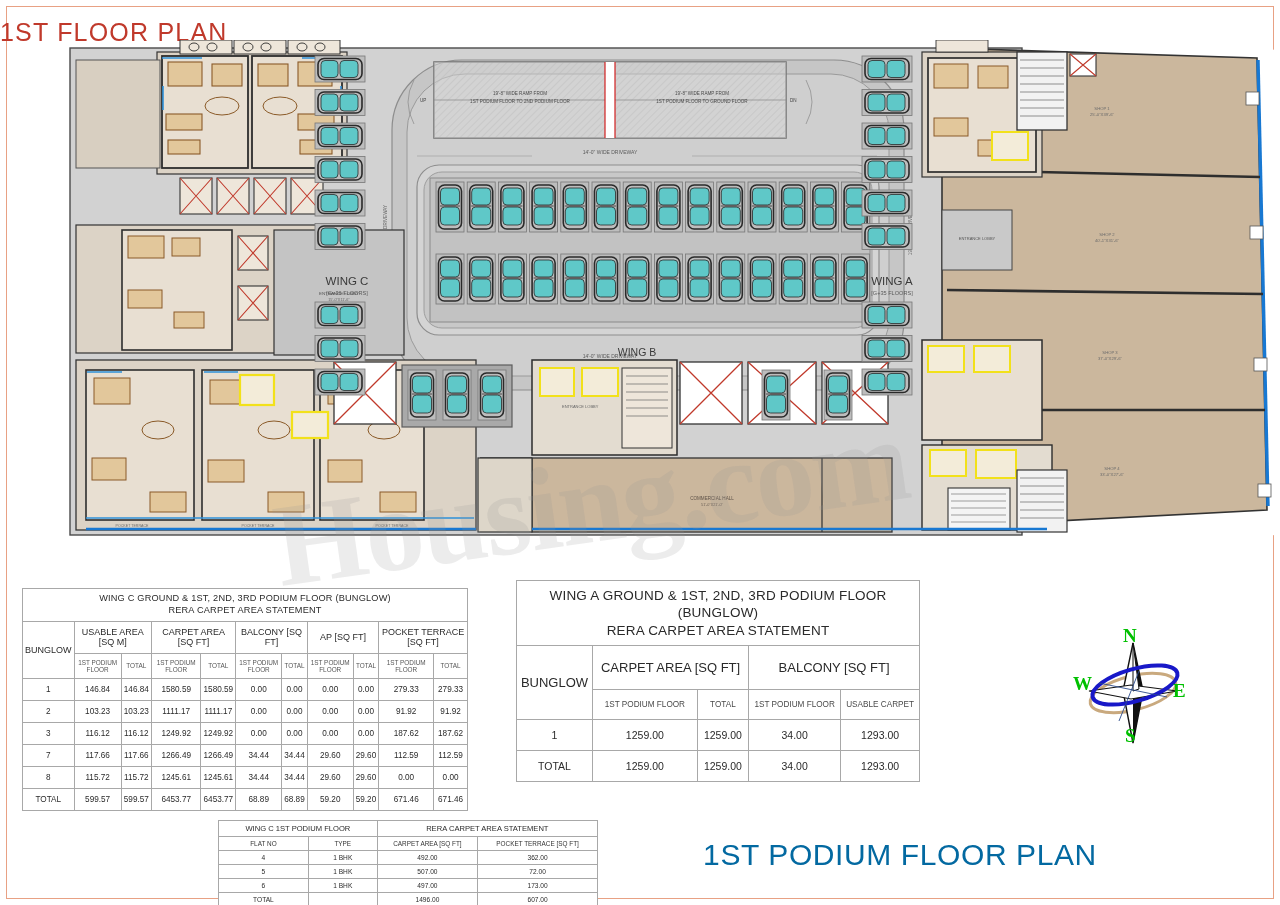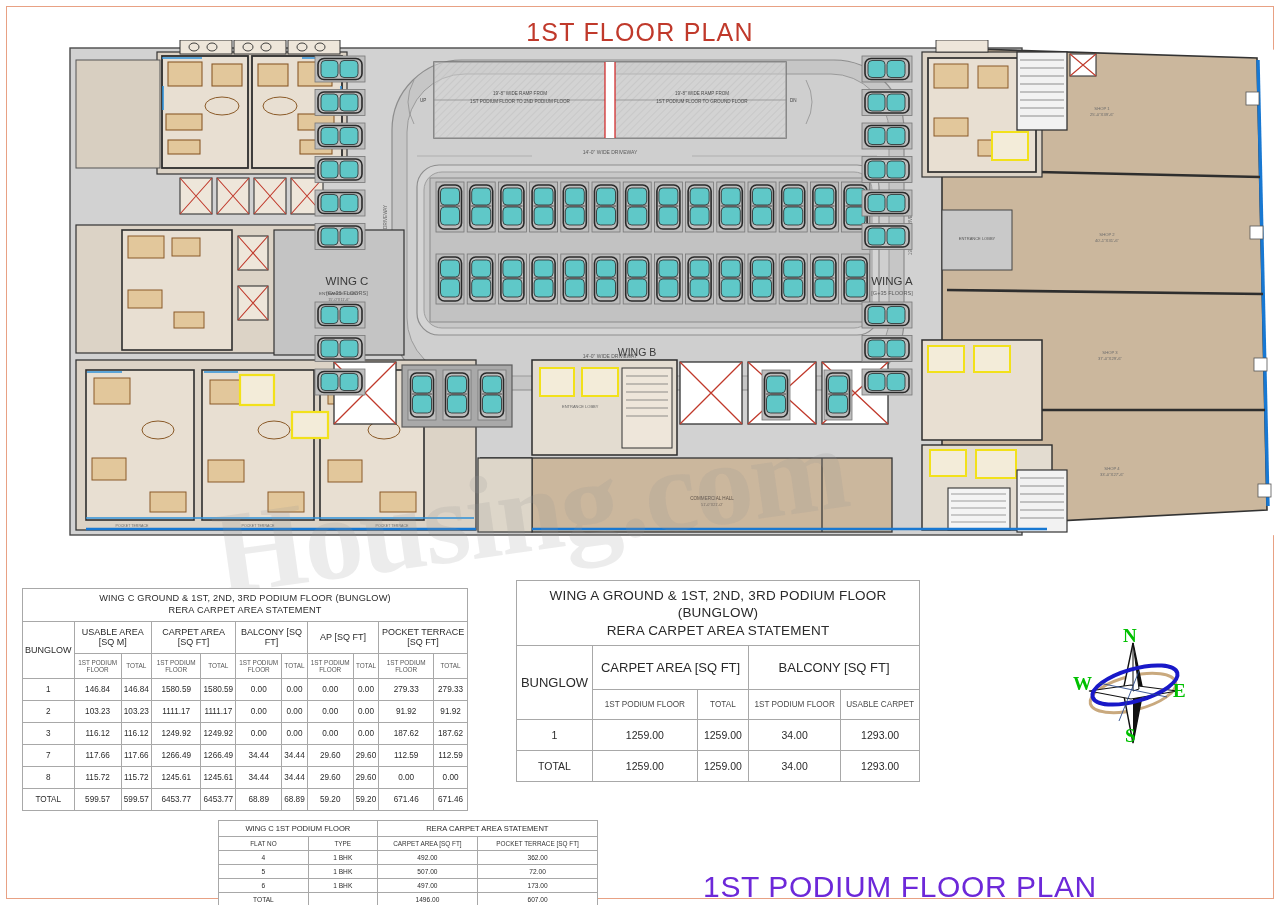--- a/index.html
+++ b/index.html
@@ -3,27 +3,27 @@
 <meta charset="utf-8">
 <style>
   html,body{margin:0;padding:0;background:#fff;}
   body{width:1280px;height:905px;overflow:hidden;
        font-family:"Liberation Sans", sans-serif;color:#222;}
   #page{position:relative;width:1280px;height:905px;background:#fff;box-sizing:border-box;}
   #frame{position:absolute;left:6px;top:6px;width:1268px;height:893px;
          border:1.5px solid #e8a184;box-sizing:border-box;pointer-events:none;}
 
   
-  #main-title{position:absolute;left:0;top:18px;width:1280px;text-align:center;
+  #main-title{position:absolute;left:0;top:18px;width:1280px;text-align:left;
      font-size:25px;letter-spacing:1.2px;color:#c0392b;font-weight:400;}
-  #bottom-title{position:absolute;left:700px;top:870px;width:400px;text-align:center;
-     font-size:30px;letter-spacing:.6px;color:#6d28d9;font-weight:300;}
+  #bottom-title{position:absolute;left:700px;top:838px;width:400px;text-align:center;
+     font-size:30px;letter-spacing:.6px;color:#0369a1;font-weight:300;}
 
   
-  #plan{position:absolute;left:62px;top:40px;width:1218px;height:520px;}
+  #plan{position:absolute;left:62px;top:40px;width:1218px;height:520px;text-align:center;}
   #plan svg{display:block;}
 
   .wm{position:absolute;left:150px;top:395px;width:760px;height:150px;
       font-size:118px;font-weight:700;color:rgba(150,150,150,.18);
       font-family:"Liberation Serif",serif;letter-spacing:-2px;
       transform:rotate(-8deg);pointer-events:none;white-space:nowrap;}
 
   
   .tbl{position:absolute;border-collapse:collapse;background:#fff;}
   .tbl td,.tbl th{border:1px solid #a8a8a8;text-align:center;

